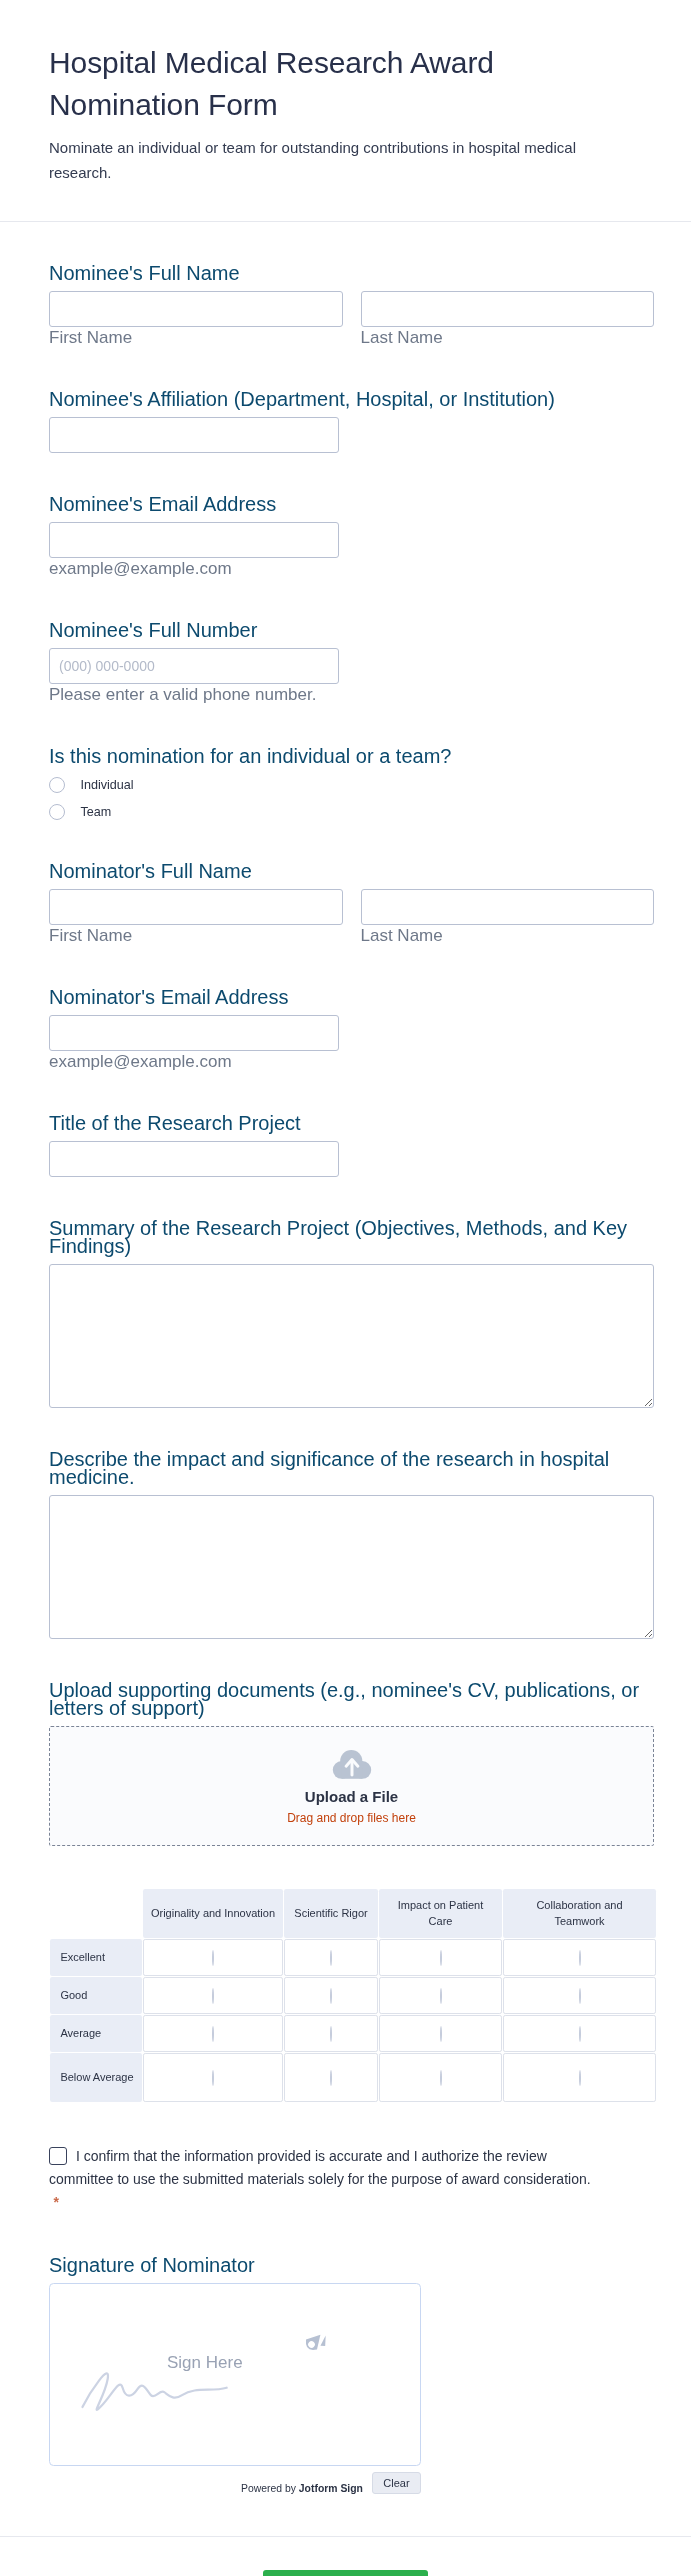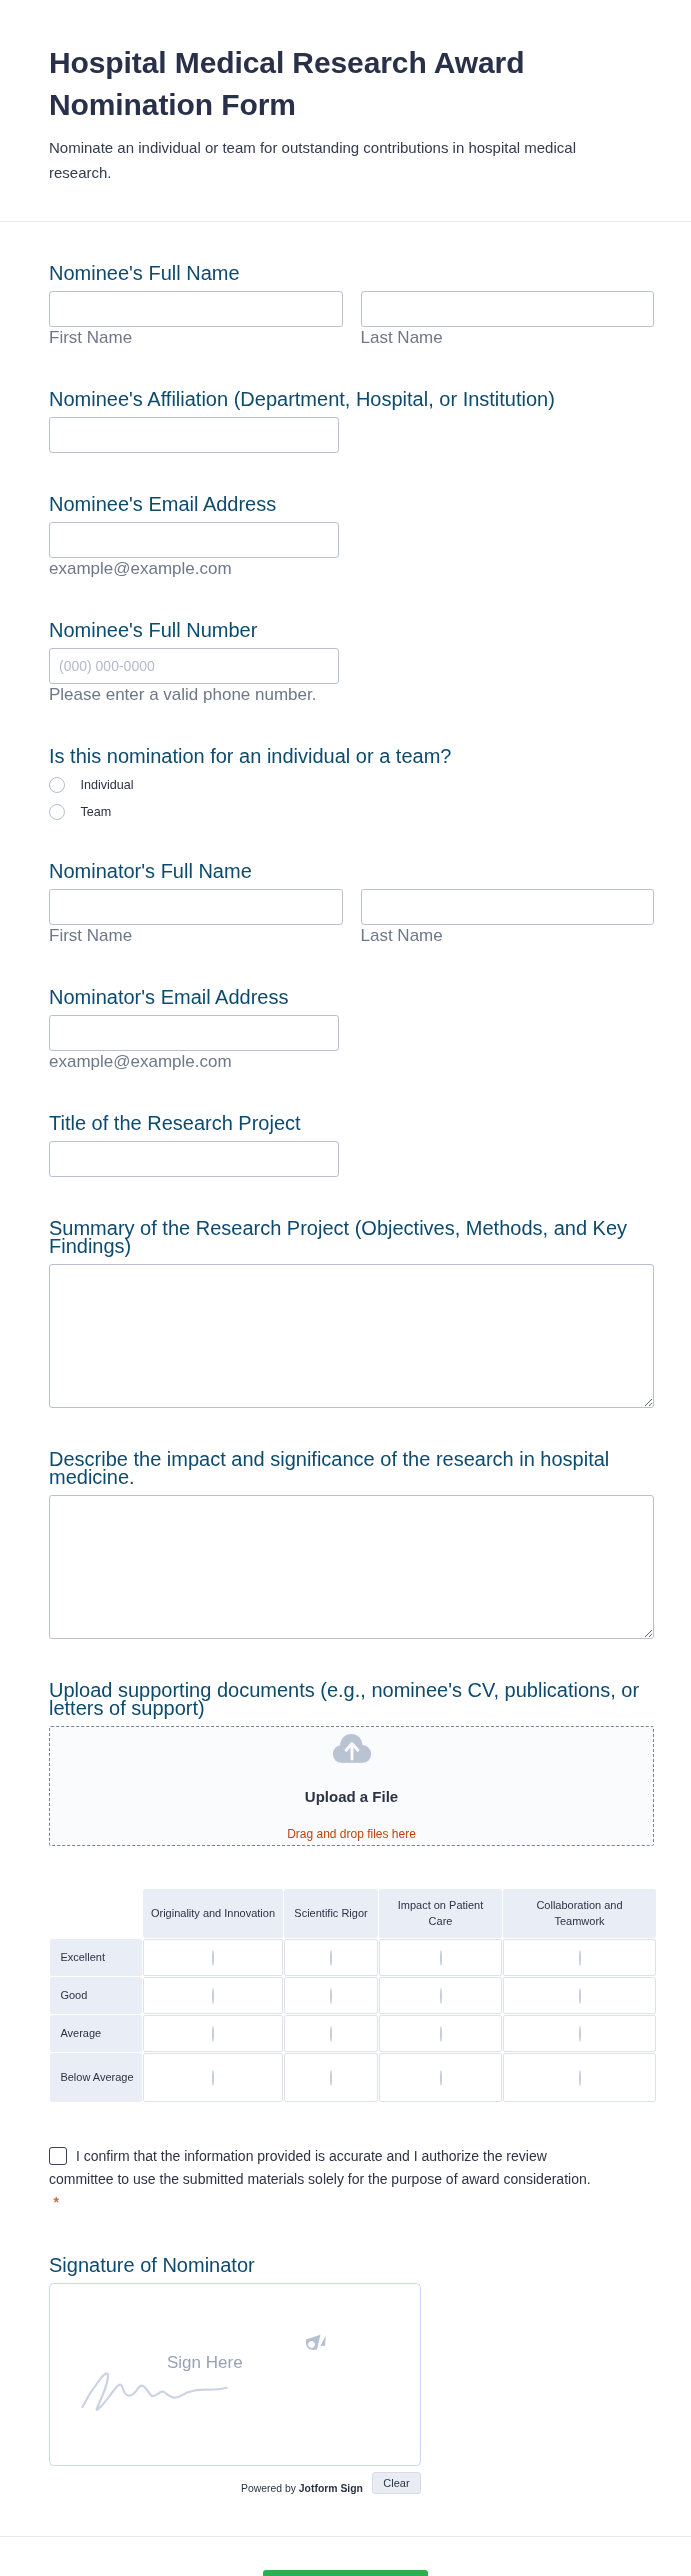--- a/index.html
+++ b/index.html
@@ -7,21 +7,21 @@
   body {
     width: 691px;
     font-family: "Liberation Sans", sans-serif;
     color: #2c3345;
   }
   .page { width: 691px; background: #fff; }
 
   
   .form-header { padding: 42px 49px 36px 49px; }
   .form-title {
-    font-size: 30px; line-height: 42px; font-weight: 700;
+    font-size: 30px; line-height: 42px; font-weight: 400;
     color: #28304a; max-width: 505px; letter-spacing: -0.1px;
   }
   .form-subtitle {
     margin-top: 9px; font-size: 15px; line-height: 25px;
     color: #333b50; max-width: 587px; font-weight: 400;
   }
   .divider { border: none; border-top: 0.7px solid #e6e8ee; width: 100%; }
 
   
   .form-body { padding: 42px 37px 0 49px; }
@@ -55,21 +55,21 @@
   .radio-circle {
     width: 16.4px; height: 16.4px; border: 1.1px solid #b5bdd0; border-radius: 50%;
     background: #fff; flex: 0 0 auto; cursor: pointer;
   }
   .radio-label { font-size: 12.6px; color: #2c3345; }
 
   
   .upload-box {
     width: 605px; height: 120px; border: 0.7px dashed #7b8496; border-radius: 2.2px;
     background: #fafbfd; display: flex; flex-direction: column;
-    align-items: center; justify-content: center; cursor: pointer; gap: 16px;
+    align-items: center; justify-content: center; cursor: pointer;
   }
   .upload-title { font-size: 15px; font-weight: 700; color: #2c3345; margin-top: 7.4px; }
   .upload-hint { font-size: 12px; color: #c2410c; margin-top: 6px; }
 
   
   .matrix { border-collapse: separate; border-spacing: 1.5px; width: 605px; table-layout: fixed; }
   .matrix col.c-rowlabel { width: 92px; }
   .matrix col.c1 { width: 140px; }
   .matrix col.c2 { width: 94px; }
   .matrix col.c3 { width: 123px; }

